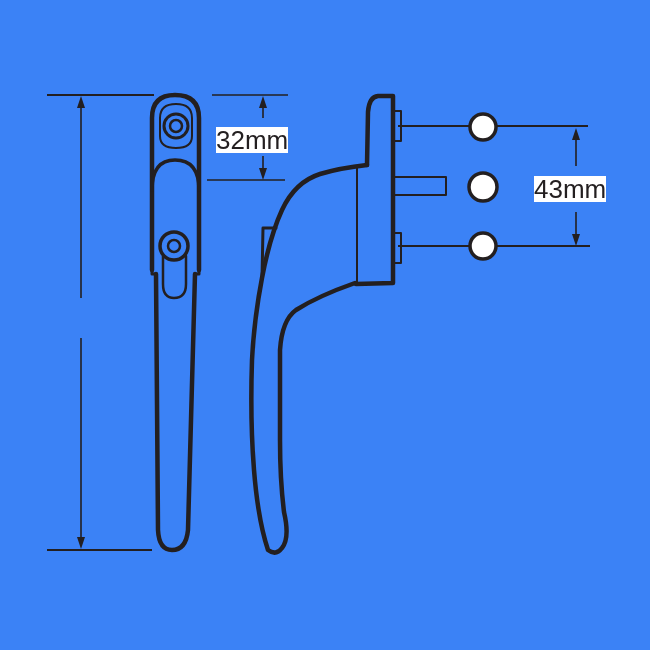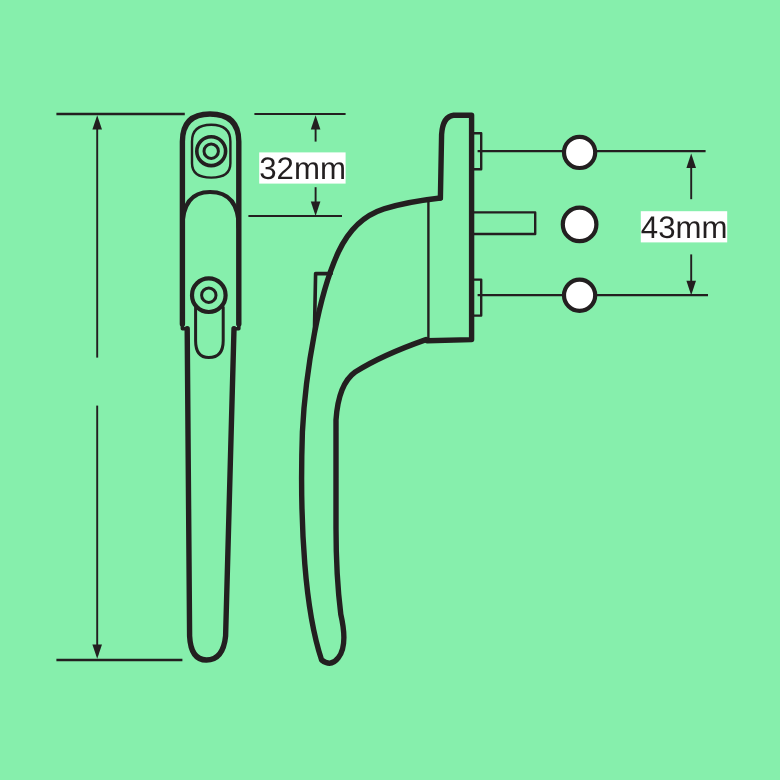--- a/index.html
+++ b/index.html
@@ -1,16 +1,16 @@
 <!DOCTYPE html>
 <html><head>
   <meta charset="utf-8">
   <style>
     html, body { margin: 0; padding: 0; background: #ffffff; }
-    .canvas { position: relative; width: 650px; height: 650px; background: #86efac; overflow: hidden; }
+    .canvas { position: relative; width: 650px; height: 650px; background: #3b82f6; overflow: hidden; }
     svg { position: absolute; left: 0; top: 0; }
     .dim-label {
       position: absolute;
       font-family: "Liberation Sans", "DejaVu Sans", sans-serif;
       font-size: 26px;
       color: #231f20;
       line-height: 1;
       background: #ffffff;
       white-space: nowrap;
     }

